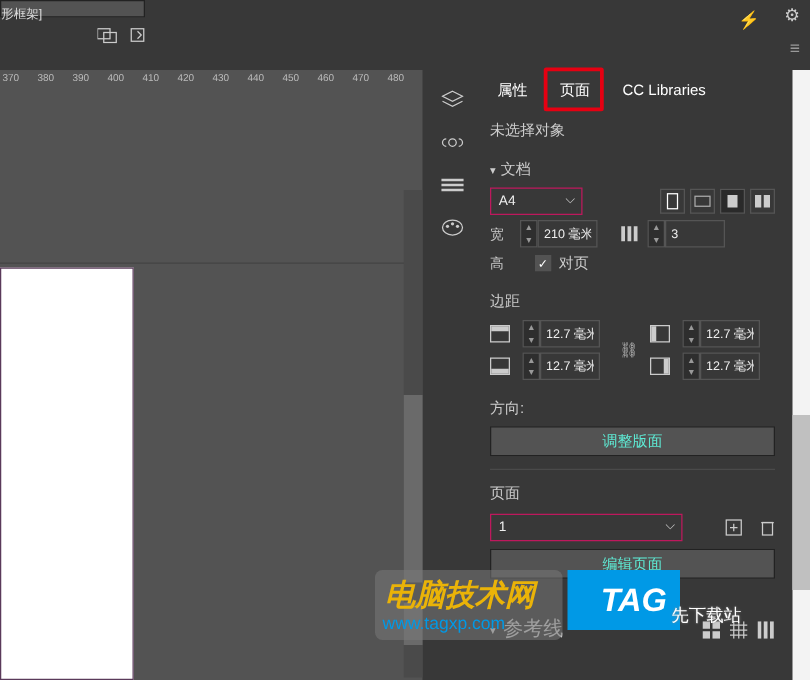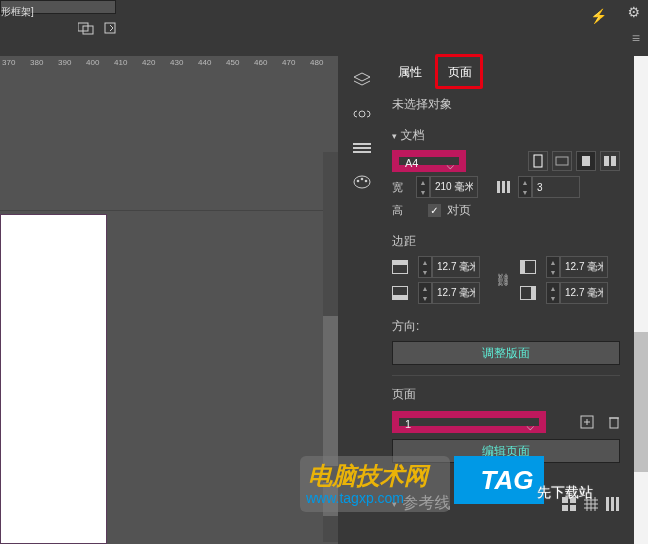--- a/index.html
+++ b/index.html
@@ -37,21 +37,21 @@
 .tab.active { background: #383838; }
 .tab-highlight { position: absolute; left: 55px; top: -2px; width: 48px; height: 35px; border: 3px solid #e60012; border-radius: 2px; pointer-events: none; }
 
 .panel-body { padding: 8px 12px; font-size: 12px; color: #ccc; }
 .no-select { font-size: 12px; margin-bottom: 14px; }
 
 .section-header { display: flex; align-items: center; gap: 4px; margin: 8px 0 6px; font-size: 12px; }
 .chev { font-size: 9px; }
 
 .row { display: flex; align-items: center; gap: 6px; margin: 4px 0; }
-.select { background: #383838; border: 7px solid #be185d; color: #eee; height: 22px; padding: 0 20px 0 6px; font-size: 11px; position: relative; display: inline-flex; align-items: flex-start; min-width: 74px; cursor: pointer; }
+.select { background: #383838; border: 1px solid #be185d; color: #eee; height: 22px; padding: 0 20px 0 6px; font-size: 11px; position: relative; display: inline-flex; align-items: center; min-width: 74px; cursor: pointer; }
 .select::after { content: "⌵"; position: absolute; right: 5px; top: 3px; font-size: 10px; color: #ccc; }
 .icon-btn { width: 20px; height: 20px; background: #383838; display: inline-flex; align-items: center; justify-content: center; color: #ddd; cursor: pointer; font-size: 10px; border: 1px solid #555; }
 .icon-btn.solid { background: #2a2a2a; }
 .icon-group { display: flex; gap: 4px; margin-left: auto; }
 
 .label-sm { font-size: 11px; color: #ccc; width: 18px; }
 .stepper { display: inline-flex; align-items: center; height: 22px; }
 .stepper .arrows { width: 14px; height: 22px; display: flex; flex-direction: column; background: #2e2e2e; border: 1px solid #555; }
 .stepper .arrows span { flex:1; font-size: 7px; display: flex; align-items:center; justify-content:center; color: #999; }
 .stepper input { width: 48px; height: 22px; background: #383838; border: 1px solid #555; color: #eee; font-size: 10px; padding: 0 4px; }
@@ -160,20 +160,21 @@
         <circle cx="9" cy="5" r="1.3" fill="#ccc"></circle>
         <circle cx="13" cy="7" r="1.3" fill="#ccc"></circle>
       </svg>
     </div>
 </div>
 
 <div class="panel">
   <div class="panel-tabs">
     <div class="tab active">属性</div>
     <div class="tab">页面</div>
+    <div class="tab">CC Libraries</div>
     <div class="tab-highlight"></div>
   </div>
 
   <div class="panel-body">
     <div class="no-select">未选择对象</div>
 
     <div class="section-header">
       <span class="chev">▾</span>
       <span>文档</span>
     </div>

